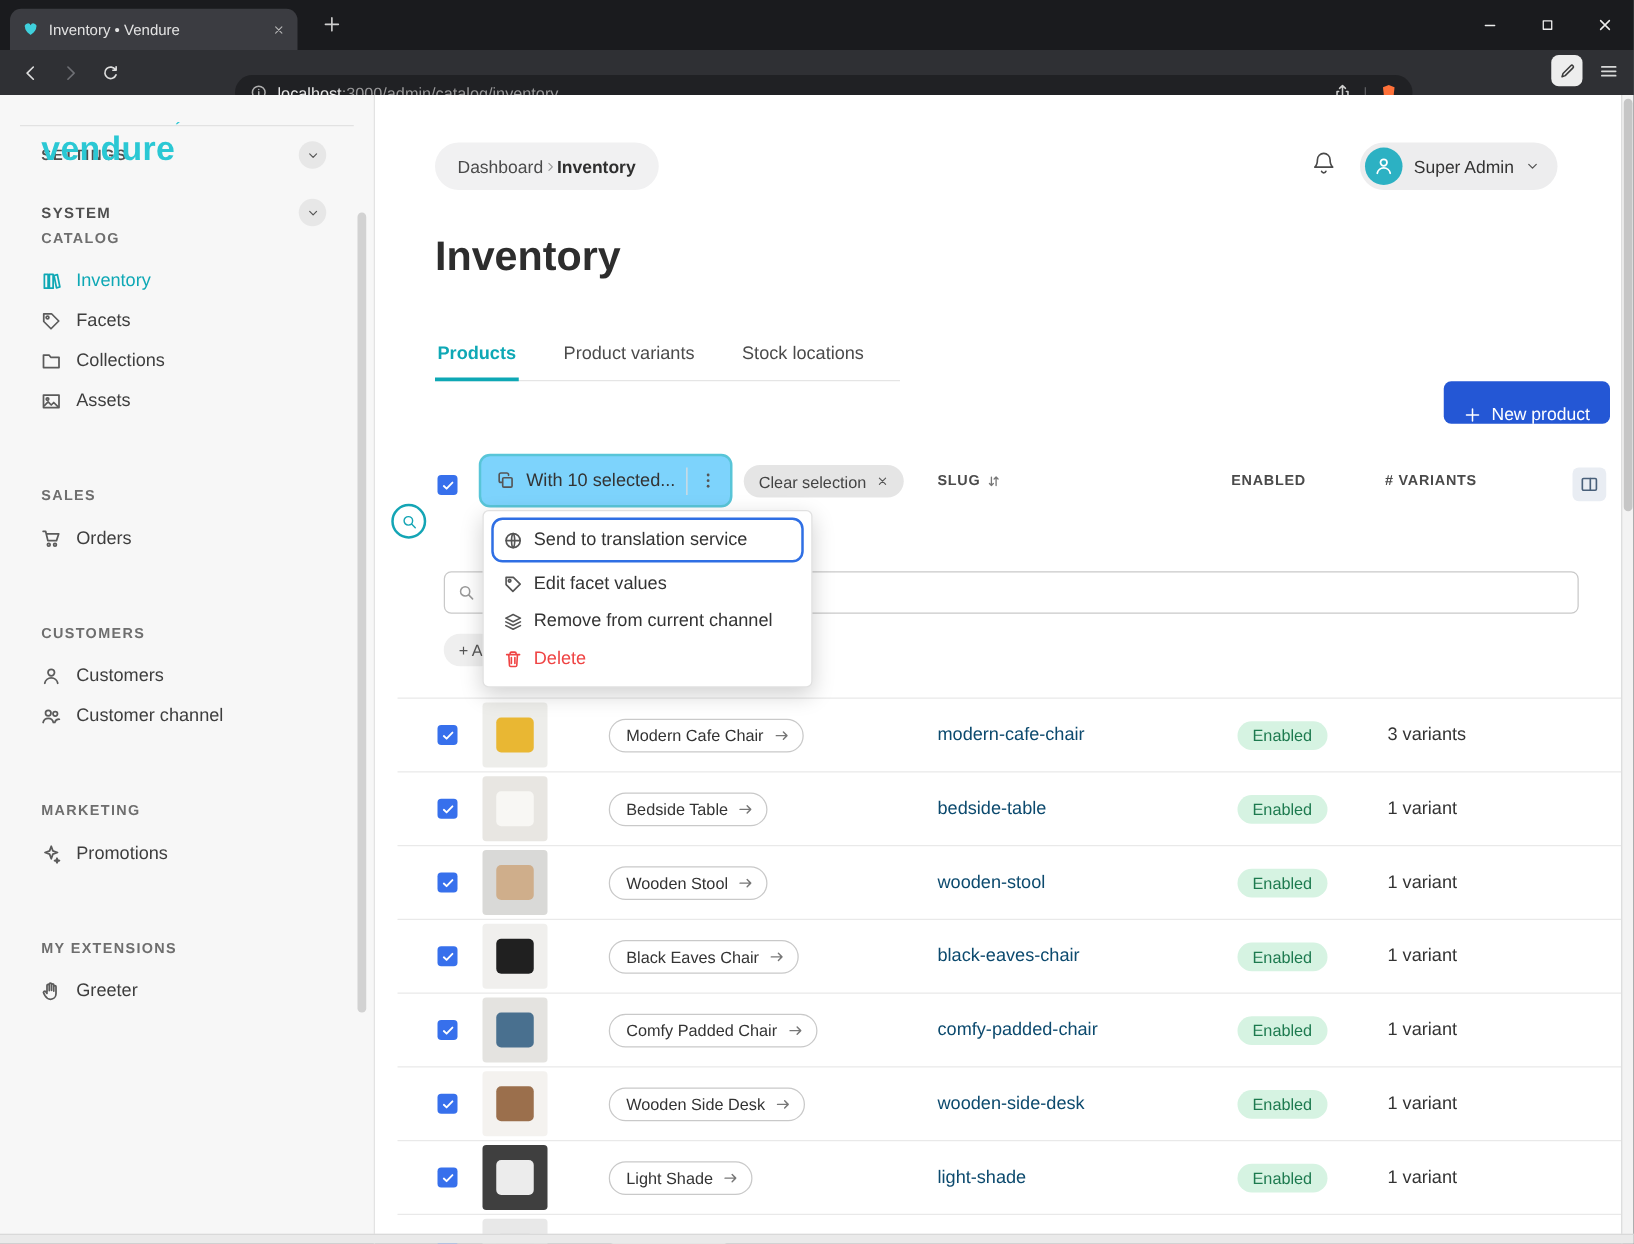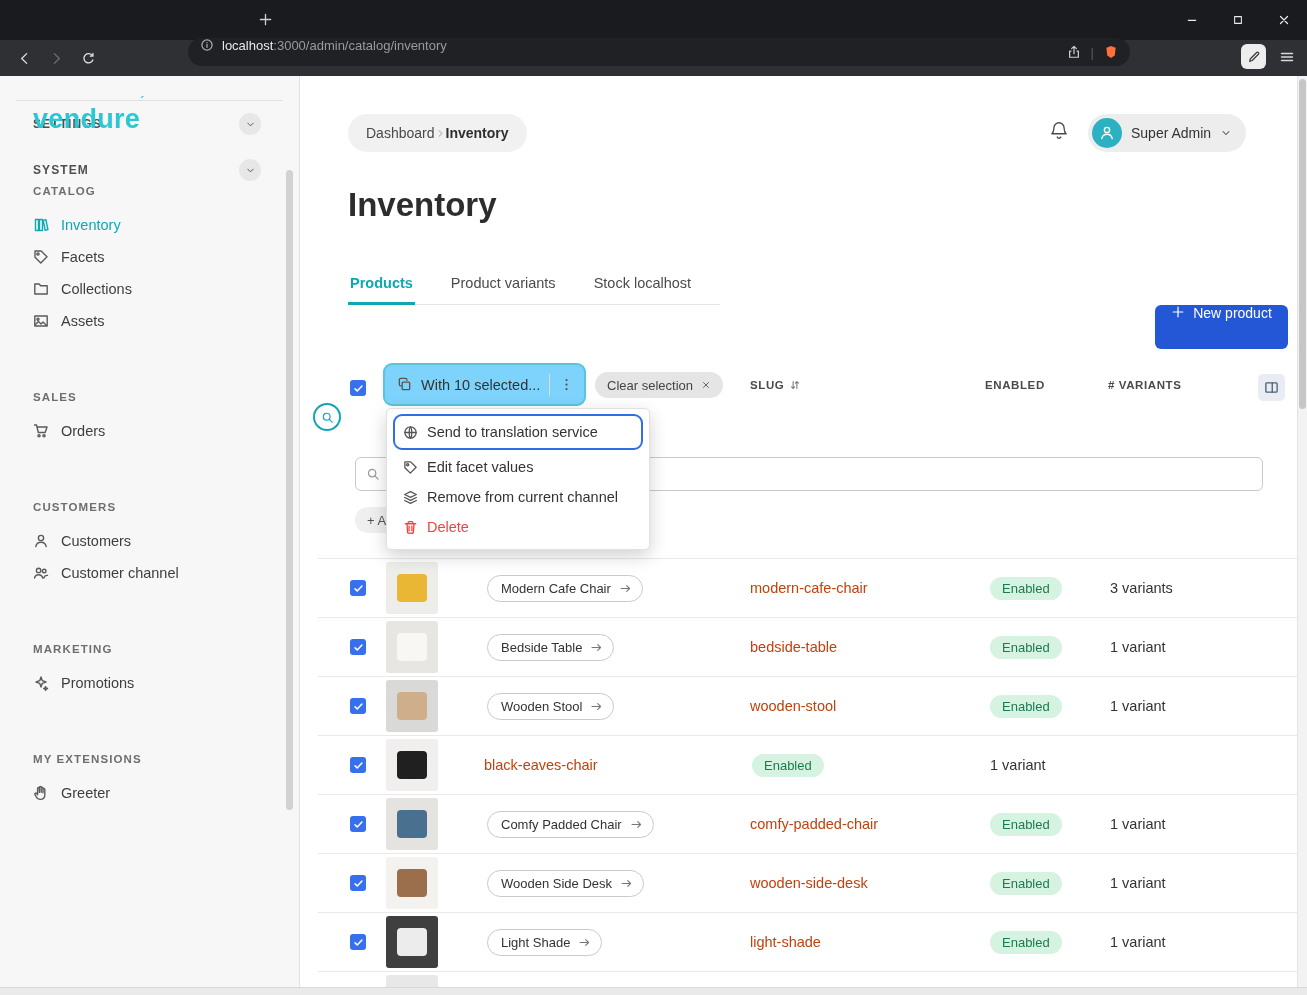--- a/index.html
+++ b/index.html
@@ -15,21 +15,21 @@
   .tab-fav{font-size:13px;color:#3fd0dc}
   .btab-title{flex:1;white-space:nowrap;overflow:hidden}
   .tab-close{font-size:10px;color:#b7b7b7}
   .newtab{position:absolute;left:258px;top:12px;font-size:15px;color:#cfcfcf}
   .win-controls{position:absolute;right:0;top:0;display:flex;height:40px}
   .win-btn{width:46px;height:40px;display:flex;align-items:center;justify-content:center;color:#ececec;font-size:12px}
   .navbar{position:absolute;top:40px;left:0;width:1307px;height:36px;background:#2f3034}
   .nav-l{position:absolute;left:10px;top:40px;height:36px;display:flex;align-items:center;gap:4px}
   .nav-btn{width:28px;height:28px;display:flex;align-items:center;justify-content:center;font-size:15px;color:#dedede}
   .nav-btn.disabled{color:#6e6f74}
-  .urlbar{position:absolute;left:188px;top:38px;width:942px;height:28px;background:#202124;border-radius:14px;display:flex;gap:8px;padding:0 12px;font-size:13px}
+  .urlbar{position:absolute;left:188px;top:60px;width:942px;height:28px;background:#202124;border-radius:14px;display:flex;align-items:center;gap:8px;padding:0 12px;font-size:13px}
   .url-info{font-size:14px;color:#aeaeae}
   .url-host{color:#e8e8e8}
   .url-rest{color:#9a9a9b}
   .url-right{margin-left:auto;display:flex;align-items:center;gap:10px;font-size:14px;color:#cfcfcf}
   .url-sep{color:#5a5b5e;font-size:13px}
   .nav-r{position:absolute;right:12px;top:44px;display:flex;align-items:center;gap:13px}
   .ext-badge{width:25px;height:25px;border-radius:6px;background:#ededed;color:#3a3a3a;display:flex;align-items:center;justify-content:center;font-size:14px}
   .menu-btn{font-size:16px;color:#d8d8d8}
 
   
@@ -56,21 +56,21 @@
   .crumb-sep{font-size:11px;color:#9a9a9a}
   .bell{position:absolute;left:748px;top:44px;font-size:22px;color:#4a4a4a}
   .bell .icn svg{stroke-width:1.2}
   .user-pill{position:absolute;left:788px;top:38px;height:38px;display:flex;align-items:center;gap:9px;background:#ededee;border-radius:19px;padding:0 14px 0 4px;font-size:14px;color:#333;cursor:pointer}
   .avatar{width:30px;height:30px;border-radius:50%;background:#2cb1c3;color:#fff;display:flex;align-items:center;justify-content:center;font-size:16px}
   .chev-sm{font-size:12px;color:#555}
   .page-title{position:absolute;left:48px;top:110px;font-size:33px;font-weight:700;color:#2d2d2d}
   .tabs{position:absolute;left:48px;top:190px;width:372px;display:flex;gap:34px;border-bottom:1px solid #e5e5e5}
   .tab-item{padding:9px 2px 11px;font-size:14.5px;color:#4b4b4b;border-bottom:3px solid transparent;margin-bottom:-1px;cursor:pointer}
   .tab-item.active{color:#0ea8b5;font-weight:600;border-bottom-color:#0ea8b5}
-  .new-product{position:absolute;left:855px;top:229px;width:133px;height:44px;background:#2457d5;color:#fff;border:none;border-radius:6px;display:flex;align-items:flex-start;justify-content:center;gap:8px;font-size:14px;cursor:pointer}
+  .new-product{position:absolute;left:855px;top:229px;width:133px;height:34px;background:#2457d5;color:#fff;border:none;border-radius:6px;display:flex;align-items:flex-end;justify-content:center;gap:8px;font-size:14px;cursor:pointer}
   .new-product .icn{font-size:14px}
 
   
   .table{position:absolute;left:18px;top:287px;width:979px}
   .thead{position:relative;height:50px}
   .checkbox{width:16px;height:16px;border-radius:3px;background:#3770ec;display:inline-flex;align-items:center;justify-content:center;cursor:pointer}
   .checkbox svg{width:11px;height:11px;stroke:#fff;stroke-width:2.2;fill:none;stroke-linecap:round;stroke-linejoin:round}
   .thead .checkbox{position:absolute;left:32px;top:17px}
   .bulk-btn{position:absolute;left:65px;top:0;height:43px;border:2px solid #58c5d8;border-radius:9px;background:#7dd3fc;display:flex;align-items:center;gap:9px;padding:0 10px 0 12px;font-size:14.5px;color:#333;cursor:pointer}
   .bulk-btn .icn{font-size:15px;color:#555}
@@ -85,41 +85,54 @@
   .search-input{position:absolute;left:37px;top:44px;width:908px;height:34px;border:1px solid #c9c9c9;border-radius:6px;background:#fff;display:flex;align-items:center;gap:8px;padding:0 10px;font-size:14px;color:#888}
   .search-input .icn{font-size:14px;color:#999}
   .add-filter{position:absolute;left:37px;top:94px;height:26px;border-radius:13px;background:#efefef;display:flex;align-items:center;padding:0 12px;font-size:13px;color:#555;cursor:pointer}
   .row{display:grid;grid-template-columns:56px 100px 266px 238px 120px 1fr;align-items:center;height:59px;border-top:1px solid #e9e9e9}
   .row .cell{display:flex;align-items:center;height:100%}
   .row .checkbox{margin-left:32px}
   .thumb{width:52px;height:52px;border-radius:3px;margin-left:12px;display:flex;align-items:center;justify-content:center}
   .thumb-shape{width:30px;height:28px;border-radius:4px}
   .name-chip{margin-left:13px;display:inline-flex;align-items:center;gap:8px;border:1px solid #c9c9c9;border-radius:15px;padding:5px 10px 5px 13px;font-size:13px;color:#333;min-width:96px;background:#fff;cursor:pointer}
   .name-chip .icn{font-size:13px;color:#777;margin-left:auto}
-  .slug-cell{padding-left:10px;font-size:14.5px;color:#c2410c}
+  .slug-cell{padding-left:10px;font-size:14.5px;color:#0c4a6e}
   .badge{justify-self:start;margin-left:12px;background:#d6f3e2;color:#1d7a4f;font-size:13px;padding:4px 12px;border-radius:13px}
   .variants-cell{padding-left:12px;font-size:14.5px;color:#333}
 
   
   .search-fab{position:absolute;left:13px;top:327px;width:28px;height:28px;border-radius:50%;border:2px solid #14a5b5;background:#fff;color:#14a5b5;display:flex;align-items:center;justify-content:center;font-size:13px;z-index:6;cursor:pointer}
   .menu{position:absolute;left:86px;top:332px;width:264px;background:#fff;border:1px solid #e1e1e1;border-radius:5px;box-shadow:0 6px 18px rgba(0,0,0,.18);padding:5px 6px 7px;z-index:20}
   .menu-item{display:flex;align-items:center;gap:9px;padding:7px 10px;font-size:14.5px;color:#333;border-radius:4px;cursor:pointer}
   .menu-item .icn{font-size:15px;color:#555}
   .menu-item.focused{border:2px solid #2f6fe4;border-radius:9px;padding:8px 8px;margin-bottom:2px}
   .menu-item.danger,.menu-item.danger .icn{color:#ef4444}
 
   
   .vscroll{position:absolute;right:0;top:76px;width:10px;height:919px;background:#f3f3f3;border-left:1px solid #e3e3e3;z-index:35}
   .vscroll-thumb{position:absolute;left:1px;top:3px;width:7px;height:330px;background:#c6c6c6;border-radius:4px}
   .hscroll{position:absolute;left:0;bottom:0;width:1307px;height:8px;background:#eaeaea;border-top:1px solid #d9d9d9;z-index:40}
 </style>
 </head>
 <body>
 
 <div class="titlebar">
+  <div class="btab">
+    <span class="icn tab-fav">
+        <svg viewBox="0 0 16 16">
+          <path class="f" d="M8 13.5S2.5 10 2.5 6.2A2.9 2.9 0 018 4a2.9 2.9 0 015.5 2.2C13.5 10 8 13.5 8 13.5z"></path>
+        </svg>
+      </span>
+    <span class="btab-title">Inventory • Vendure</span>
+    <span class="icn tab-close">
+        <svg viewBox="0 0 16 16">
+          <path d="M4 4l8 8M12 4l-8 8"></path>
+        </svg>
+      </span>
+  </div>
   <span class="icn newtab">
       <svg viewBox="0 0 16 16">
         <path d="M8 2.5v11M2.5 8h11"></path>
       </svg>
     </span>
   <div class="win-controls">
     <span class="win-btn icn">
         <svg viewBox="0 0 16 16">
           <path d="M3 8.5h10"></path>
         </svg>
@@ -327,21 +340,21 @@
           <path d="M4 6l4 4 4-4"></path>
         </svg>
       </span>
   </div>
 
   <h1 class="page-title">Inventory</h1>
 
   <div class="tabs">
     <div class="tab-item active">Products</div>
     <div class="tab-item">Product variants</div>
-    <div class="tab-item">Stock localhost</div>
+    <div class="tab-item">Stock locations</div>
   </div>
 
   <button class="new-product">
     <span class="icn">
         <svg viewBox="0 0 16 16">
           <path d="M8 2.5v11M2.5 8h11"></path>
         </svg>
       </span>
     <span>New product</span>
   </button>
@@ -510,20 +523,30 @@
                   <path d="M3 8.5l3.2 3L13 4.5"></path>
                 </svg>
               </span>
             </span>
           </div>
           <div class="cell">
             <span class="thumb" style="background:#f0efed">
               <span class="thumb-shape" style="background:#202020"></span>
             </span>
           </div>
+          <div class="cell">
+            <span class="name-chip">
+              <span>Black Eaves Chair</span>
+              <span class="icn ">
+                <svg viewBox="0 0 16 16">
+                  <path d="M2.5 8h10M9.5 4.5L13 8l-3.5 3.5"></path>
+                </svg>
+              </span>
+            </span>
+          </div>
           <div class="slug-cell">black-eaves-chair</div>
           <div class="cell">
             <span class="badge">Enabled</span>
           </div>
           <div class="variants-cell">1 variant</div>
         </div>
         <div class="row">
           <div class="cell">
             <span class="checkbox">
               <span class="icn">

